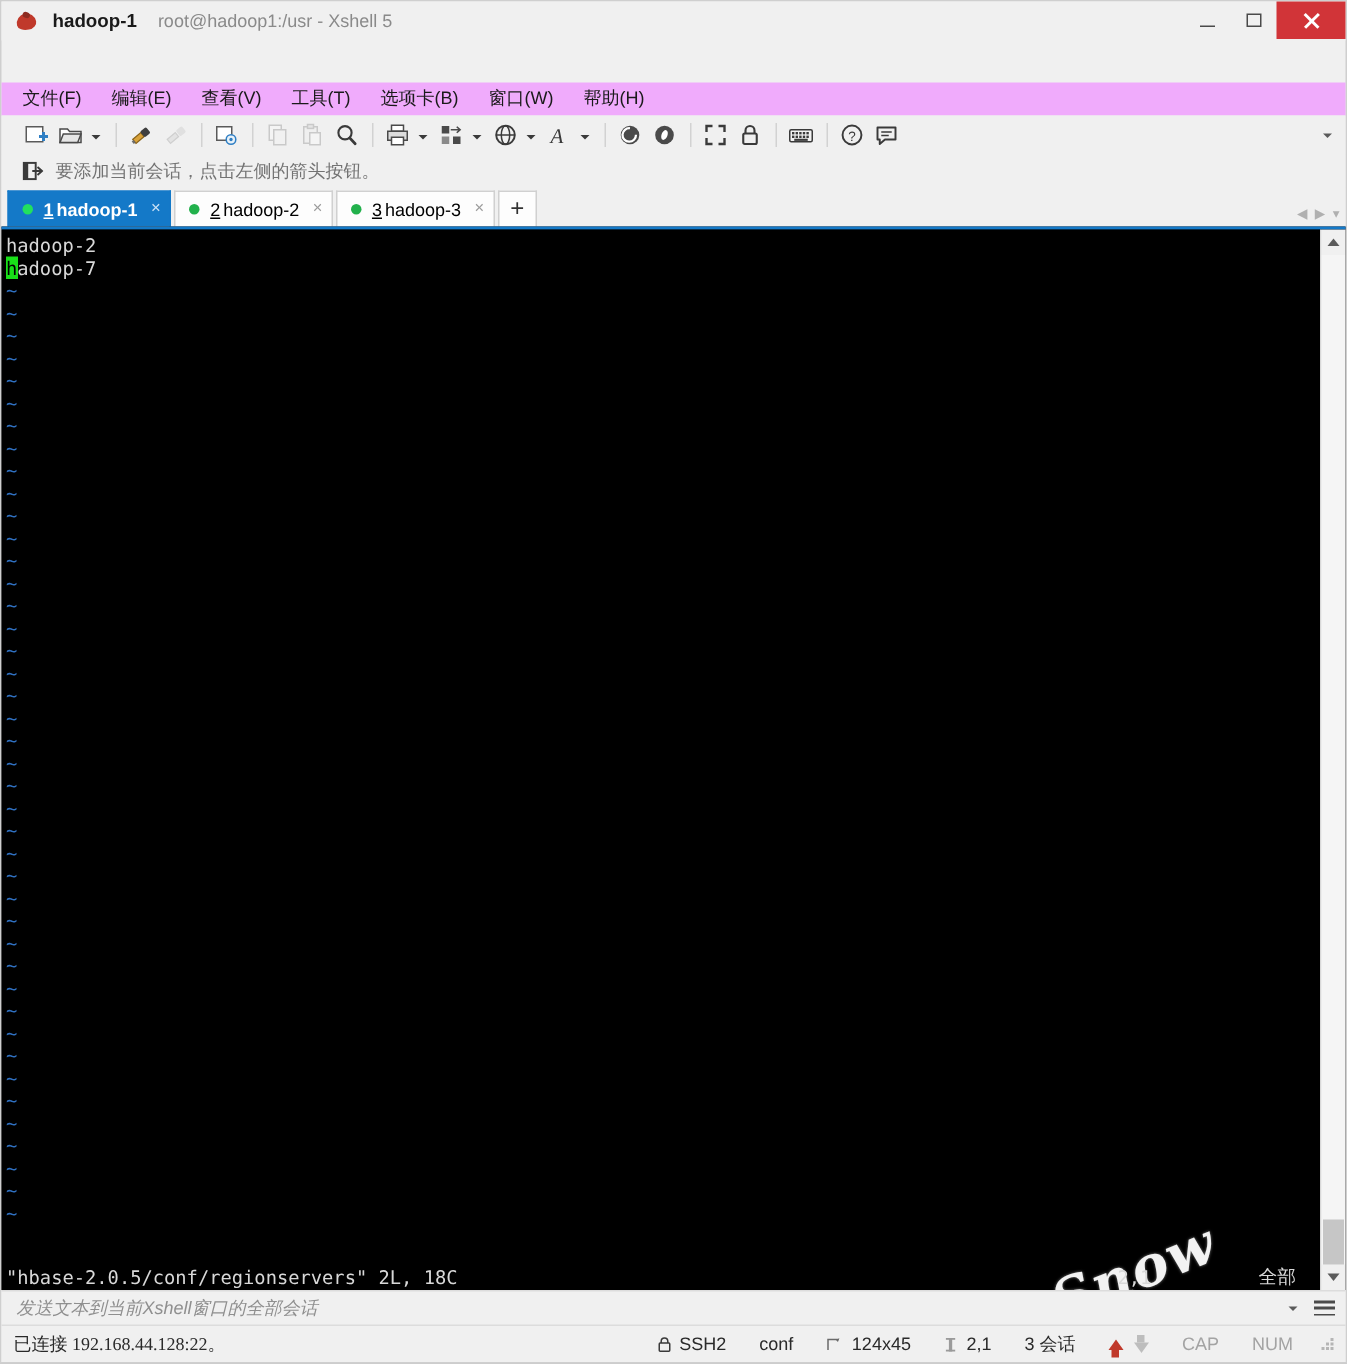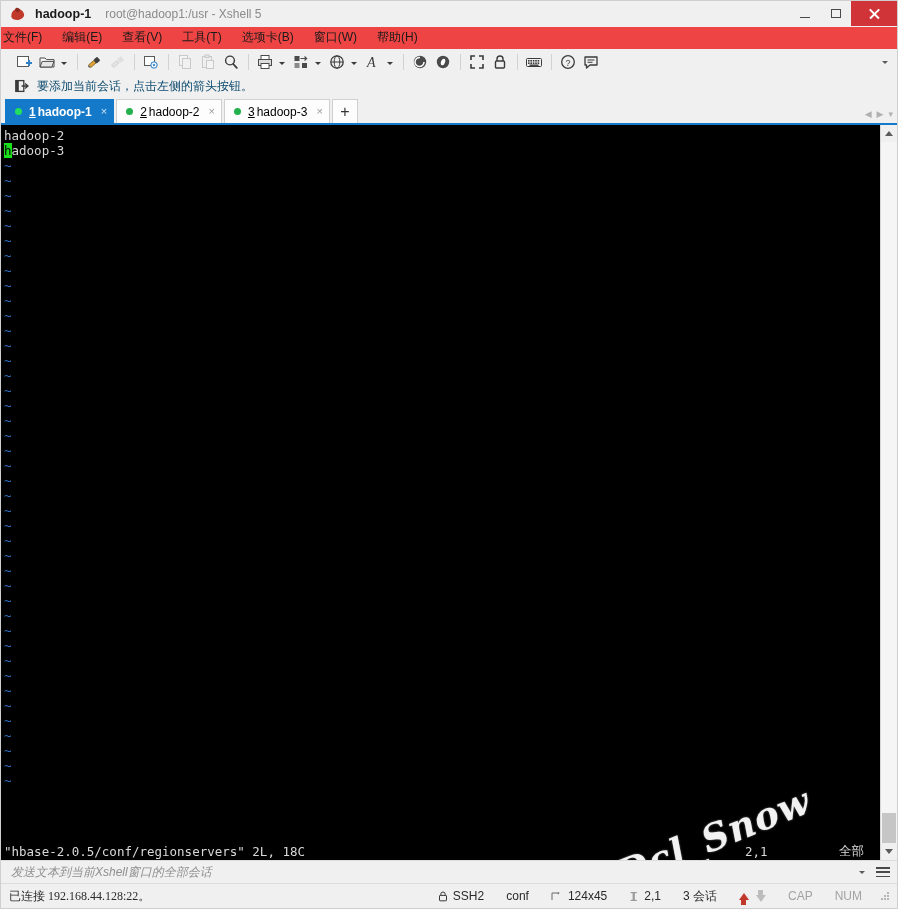--- a/index.html
+++ b/index.html
@@ -112,23 +112,24 @@
     margin-left: -6.5px; margin-top: -0.8px;
   }
   .wc-close .x1 { transform: rotate(45deg); }
   .wc-close .x2 { transform: rotate(-45deg); }
 
   
   .menubar {
     height: 22px;
     display: flex;
     align-items: center;
-    padding-left: 2px;
-    background: #ef4444;
-    flex: 0 0 auto;
+    padding-left: 14px;
+    background: #f0abfc;
+    flex: 0 0 auto;
+    margin-top: 28px;
   }
   .menu-item {
     font-size: 12px;
     color: #1a1a1a;
     padding: 2px 10px 3px 0;
     margin-right: 10px;
     white-space: nowrap;
   }
 
   
@@ -212,21 +213,21 @@
   
   .hintbar {
     height: 22px;
     display: flex;
     align-items: center;
     padding-left: 14px;
     flex: 0 0 auto;
     background: #f0f0f0;
   }
   .hint-icon { margin-right: 8px; display: flex; align-items: center; }
-  .hint-text { font-size: 12px; color: #0c4a6e; white-space: nowrap; }
+  .hint-text { font-size: 12px; color: #737373; white-space: nowrap; }
 
   
   .tabbar {
     height: 26px;
     background: #f0f0f0;
     display: flex;
     align-items: flex-end;
     flex: 0 0 auto;
     position: relative;
     padding-left: 4px;
@@ -723,21 +724,21 @@
     <div class="tabnav">
       <span>◀</span>
       <span>▶</span>
       <span>▾</span>
     </div>
   </div>
 
   <div class="term-wrap">
     <div class="term">
       <div class="term-line">hadoop-2</div>
-      <div class="term-line"><span class="cursor">h</span><span id="line2rest">adoop-3</span></div>
+      <div class="term-line"><span class="cursor">h</span><span id="line2rest">adoop-7</span></div>
       <div id="tildes">
           <div class="term-line tilde">~</div>
           <div class="term-line tilde">~</div>
           <div class="term-line tilde">~</div>
           <div class="term-line tilde">~</div>
           <div class="term-line tilde">~</div>
           <div class="term-line tilde">~</div>
           <div class="term-line tilde">~</div>
           <div class="term-line tilde">~</div>
           <div class="term-line tilde">~</div>

